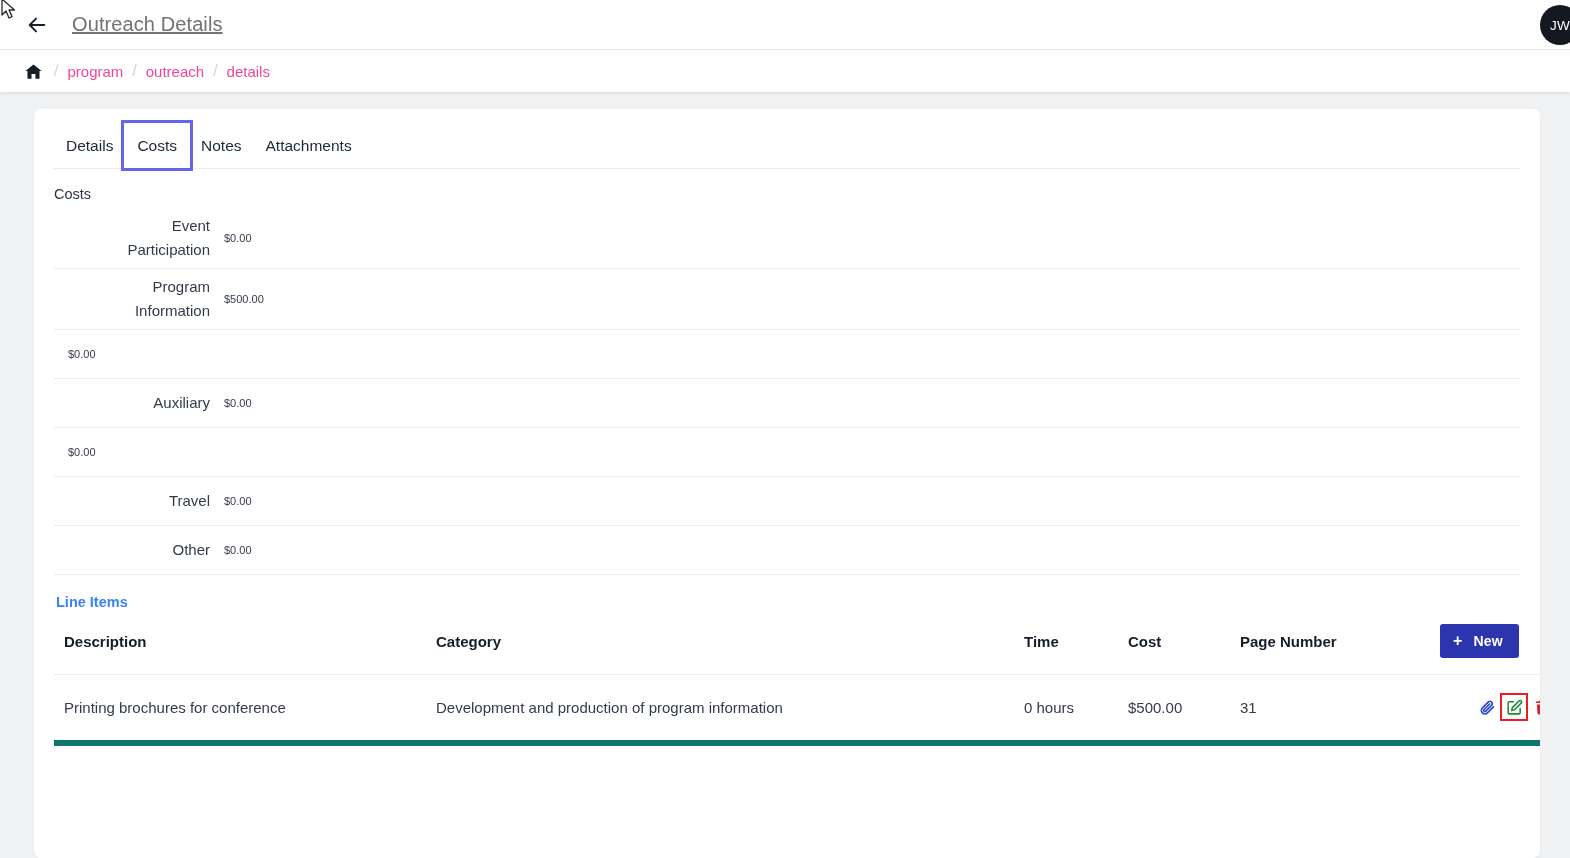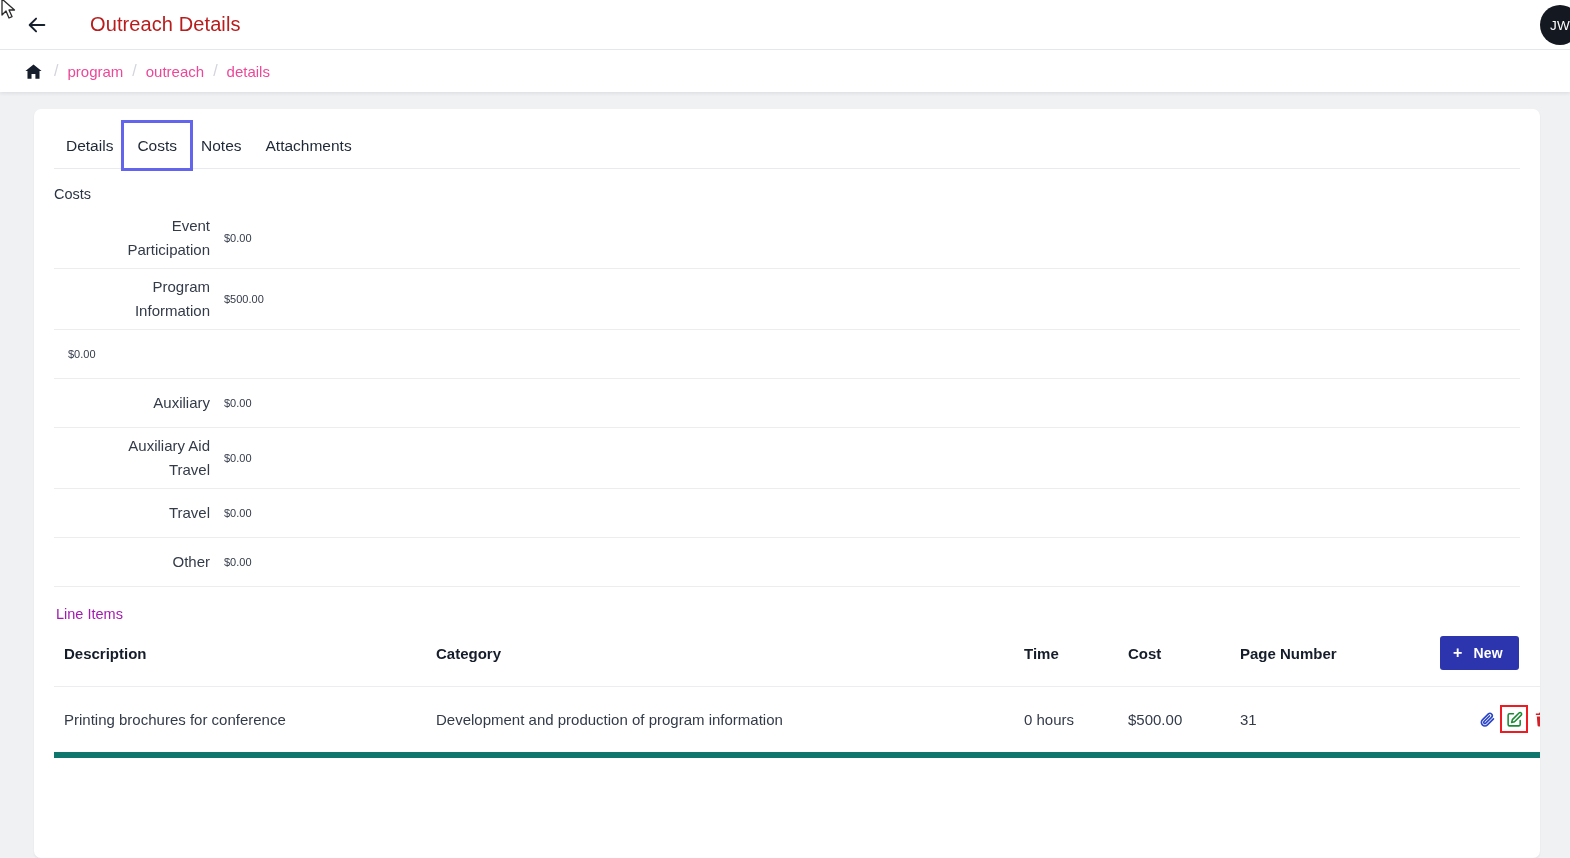--- a/index.html
+++ b/index.html
@@ -23,25 +23,26 @@
     padding-left: 24px;
   }
   .back-arrow {
     width: 26px; height: 26px;
     display: flex; align-items: center; justify-content: center;
     color: #17202f;
     cursor: pointer;
     flex: 0 0 auto;
   }
   .page-title {
-    margin-left: 40px;
+    margin-left: 22px;
     font-size: 20px;
-    color: #b91c1c;
+    color: #737373;
     letter-spacing: .1px;
     white-space: nowrap;
+    text-decoration: underline;
   }
   .avatar {
     position: absolute;
     right: -10px;
     top: 5px;
     width: 40px; height: 40px;
     border-radius: 50%;
     background: #141821;
     color: #fff;
     font-size: 13.5px;
@@ -147,22 +148,23 @@
   }
   .cost-value {
     padding-left: 14px;
     font-size: 11px;
     color: #333b49;
   }
 
   
   .lineitems-label {
     font-size: 14.5px;
-    color: #a21caf;
+    color: #3b82f6;
     padding: 19px 0 4px 2px;
+    font-weight: bold;
   }
   table.lineitems {
     width: 100%;
     border-collapse: collapse;
     table-layout: fixed;
   }
   table.lineitems th {
     text-align: left;
     font-size: 15px;
     font-weight: bold;
@@ -295,21 +297,20 @@
       <div class="cost-value">$500.00</div>
     </div>
     <div class="cost-row">
       <div class="cost-value">$0.00</div>
     </div>
     <div class="cost-row">
       <div class="cost-name">Auxiliary</div>
       <div class="cost-value">$0.00</div>
     </div>
     <div class="cost-row">
-      <div class="cost-name">Auxiliary Aid Travel</div>
       <div class="cost-value">$0.00</div>
     </div>
     <div class="cost-row">
       <div class="cost-name">Travel</div>
       <div class="cost-value">$0.00</div>
     </div>
     <div class="cost-row">
       <div class="cost-name">Other</div>
       <div class="cost-value">$0.00</div>
     </div>

